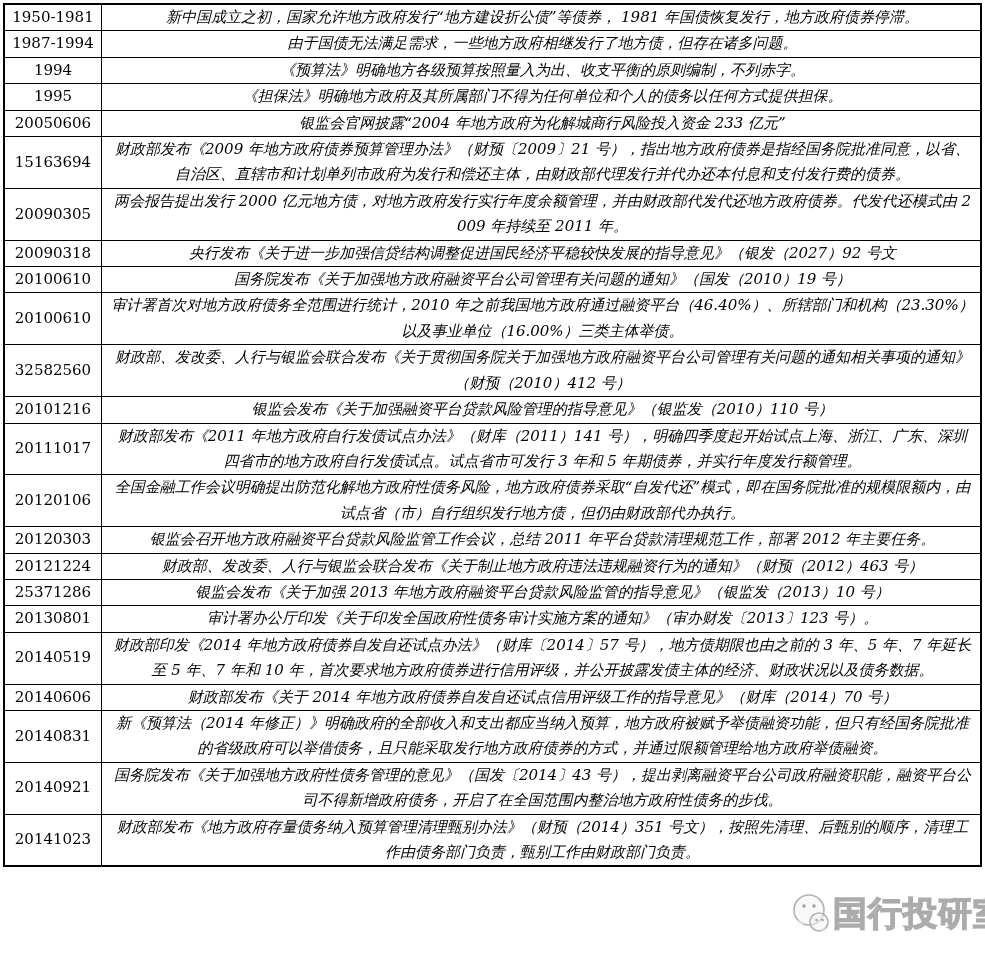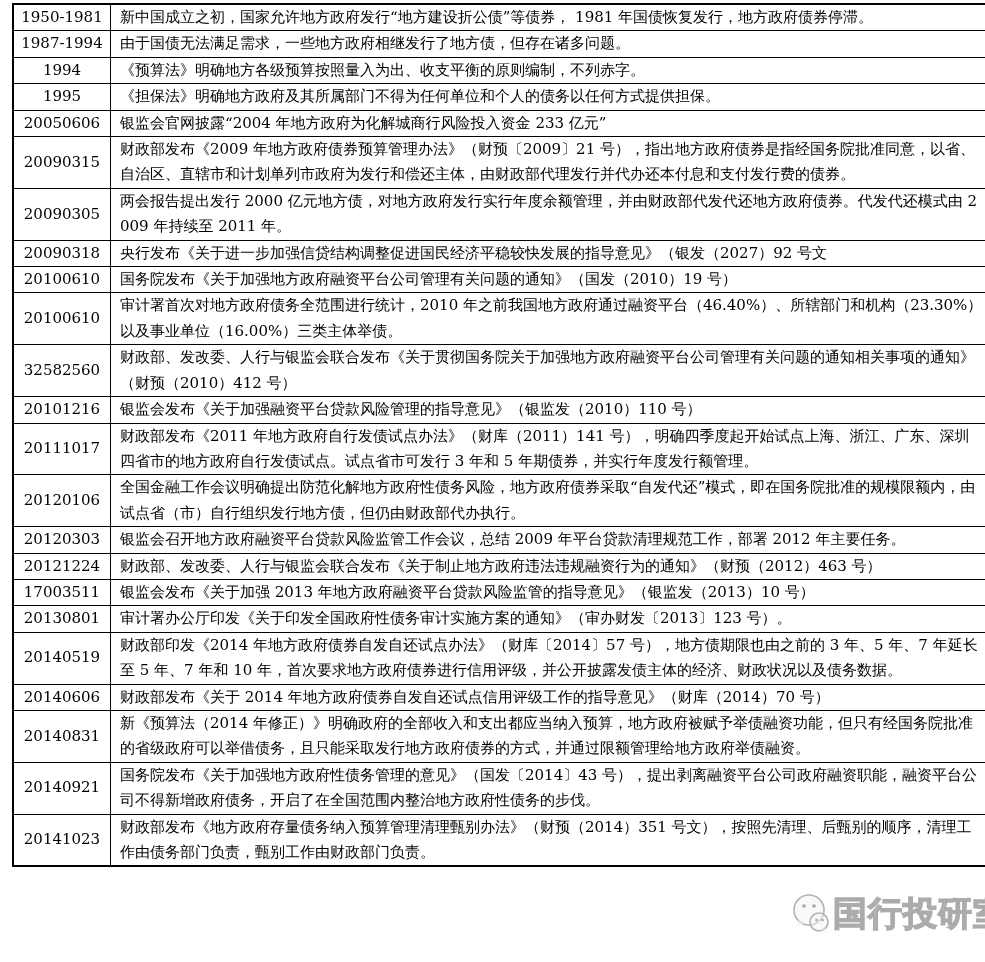--- a/index.html
+++ b/index.html
@@ -10,21 +10,21 @@
   body {
     width: 985px;
     height: 962px;
     overflow: hidden;
     position: relative;
     font-family: "DejaVu Serif", "Liberation Serif", serif;
     color: #000000;
   }
   .page {
     position: absolute;
-    left: 12px;
+    left: 3px;
     top: 3px;
     width: 932px;
   }
   table.timeline {
     border-collapse: collapse;
     table-layout: fixed;
     width: 979px;
     border: 2px solid #000000;
   }
   table.timeline td {
@@ -35,22 +35,23 @@
     overflow: hidden;
   }
   td.date-cell {
     width: 92px;
     text-align: center;
     padding: 0 2px;
     white-space: nowrap;
   }
   td.desc-cell {
     padding: 0 6px 0 9px;
-    text-align: left;
+    text-align: center;
     word-break: break-all;
+    font-style: italic;
   }
   
   .watermark {
     position: absolute;
     left: 785px;
     top: 886px;
     width: 185px;
     height: 56px;
     display: flex;
     align-items: center;
@@ -99,21 +100,21 @@
     <td class="date-cell">1995</td>
     <td class="desc-cell">《担保法》明确地方政府及其所属部门不得为任何单位和个人的债务以任何方式提供担保。</td>
   </tr>
 
   <tr>
     <td class="date-cell">20050606</td>
     <td class="desc-cell">银监会官网披露“2004 年地方政府为化解城商行风险投入资金 233 亿元”</td>
   </tr>
 
   <tr>
-    <td class="date-cell">20090315</td>
+    <td class="date-cell">15163694</td>
     <td class="desc-cell">财政部发布《2009 年地方政府债券预算管理办法》（财预〔2009〕21 号），指出地方政府债券是指经国务院批准同意，以省、自治区、直辖市和计划单列市政府为发行和偿还主体，由财政部代理发行并代办还本付息和支付发行费的债券。</td>
   </tr>
 
   <tr>
     <td class="date-cell">20090305</td>
     <td class="desc-cell">两会报告提出发行 2000 亿元地方债，对地方政府发行实行年度余额管理，并由财政部代发代还地方政府债券。代发代还模式由 2009 年持续至 2011 年。</td>
   </tr>
 
   <tr>
     <td class="date-cell">20090318</td>
@@ -146,30 +147,30 @@
     <td class="desc-cell">财政部发布《2011 年地方政府自行发债试点办法》（财库（2011）141 号），明确四季度起开始试点上海、浙江、广东、深圳四省市的地方政府自行发债试点。试点省市可发行 3 年和 5 年期债券，并实行年度发行额管理。</td>
   </tr>
 
   <tr>
     <td class="date-cell">20120106</td>
     <td class="desc-cell">全国金融工作会议明确提出防范化解地方政府性债务风险，地方政府债券采取“自发代还”模式，即在国务院批准的规模限额内，由试点省（市）自行组织发行地方债，但仍由财政部代办执行。</td>
   </tr>
 
   <tr>
     <td class="date-cell">20120303</td>
-    <td class="desc-cell">银监会召开地方政府融资平台贷款风险监管工作会议，总结 2009 年平台贷款清理规范工作，部署 2012 年主要任务。</td>
+    <td class="desc-cell">银监会召开地方政府融资平台贷款风险监管工作会议，总结 2011 年平台贷款清理规范工作，部署 2012 年主要任务。</td>
   </tr>
 
   <tr>
     <td class="date-cell">20121224</td>
     <td class="desc-cell">财政部、发改委、人行与银监会联合发布《关于制止地方政府违法违规融资行为的通知》（财预（2012）463 号）</td>
   </tr>
 
   <tr>
-    <td class="date-cell">17003511</td>
+    <td class="date-cell">25371286</td>
     <td class="desc-cell">银监会发布《关于加强 2013 年地方政府融资平台贷款风险监管的指导意见》（银监发（2013）10 号）</td>
   </tr>
 
   <tr>
     <td class="date-cell">20130801</td>
     <td class="desc-cell">审计署办公厅印发《关于印发全国政府性债务审计实施方案的通知》（审办财发〔2013〕123 号）。</td>
   </tr>
 
 
   <tr>

